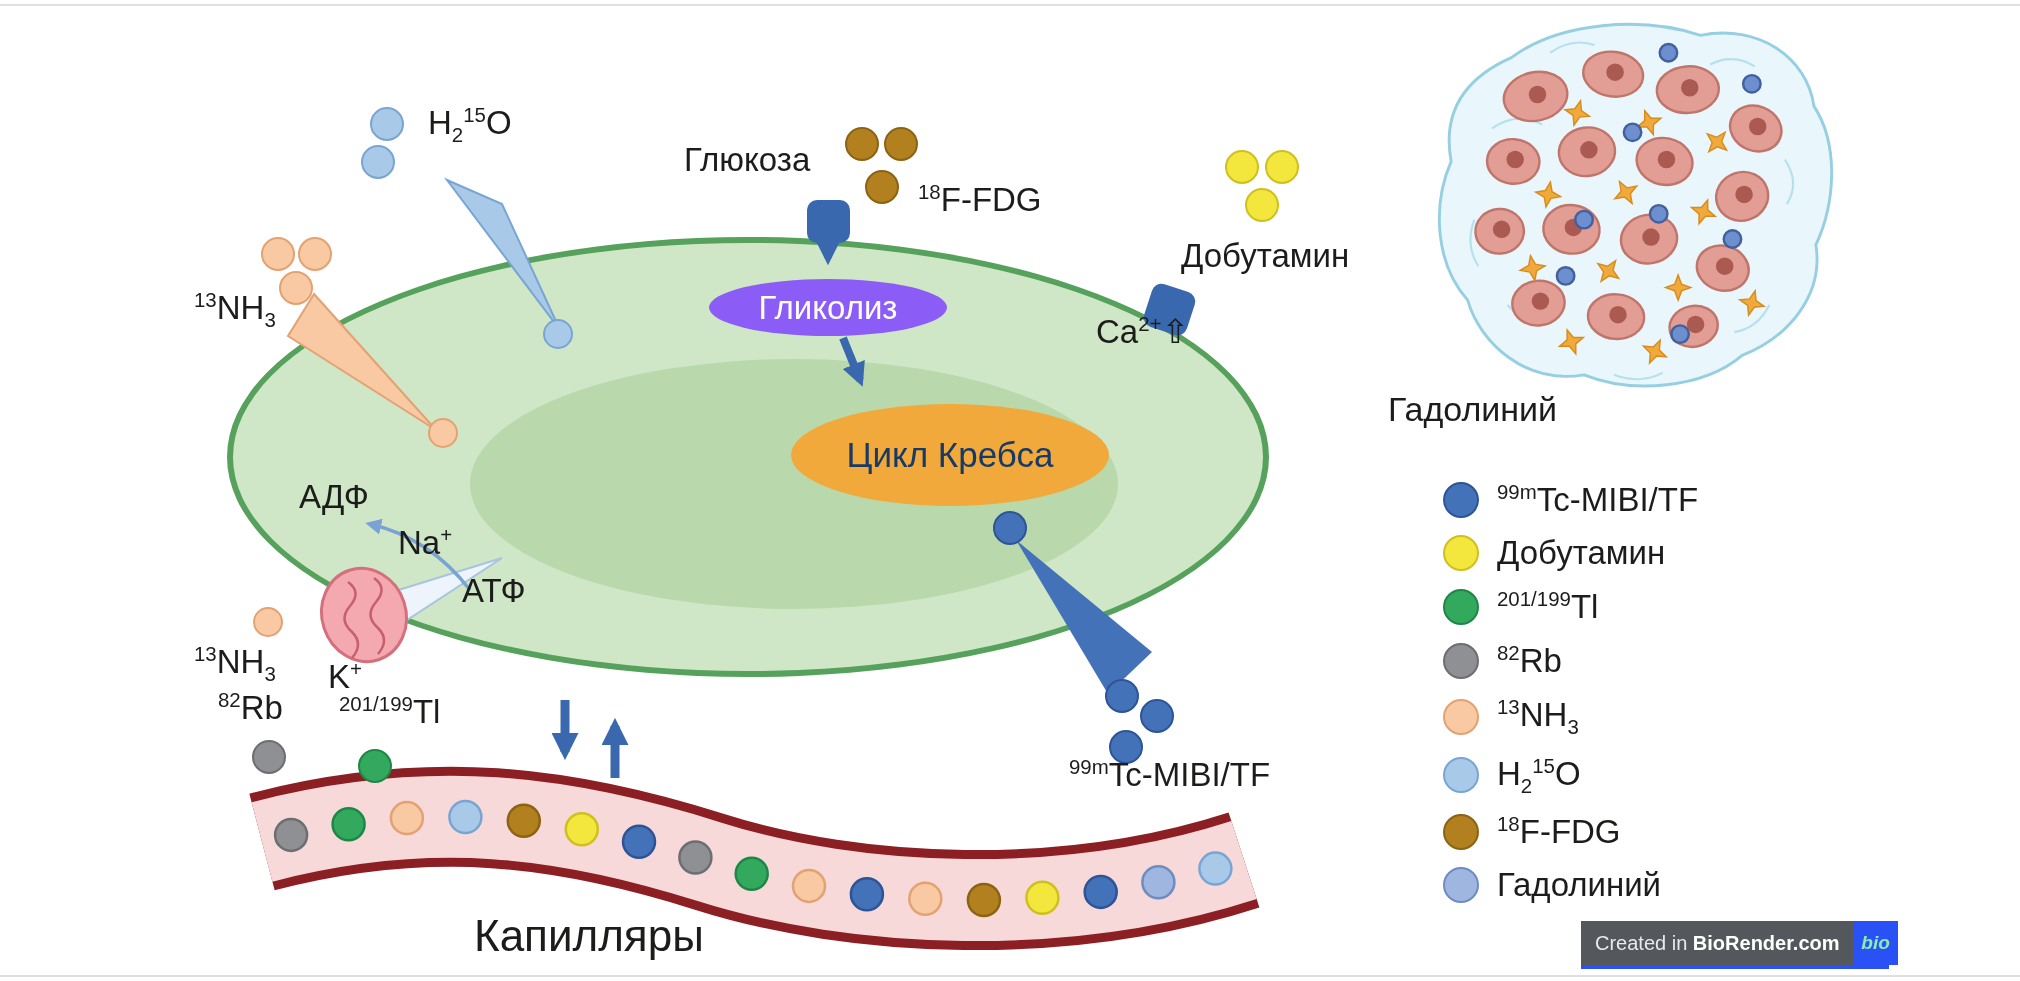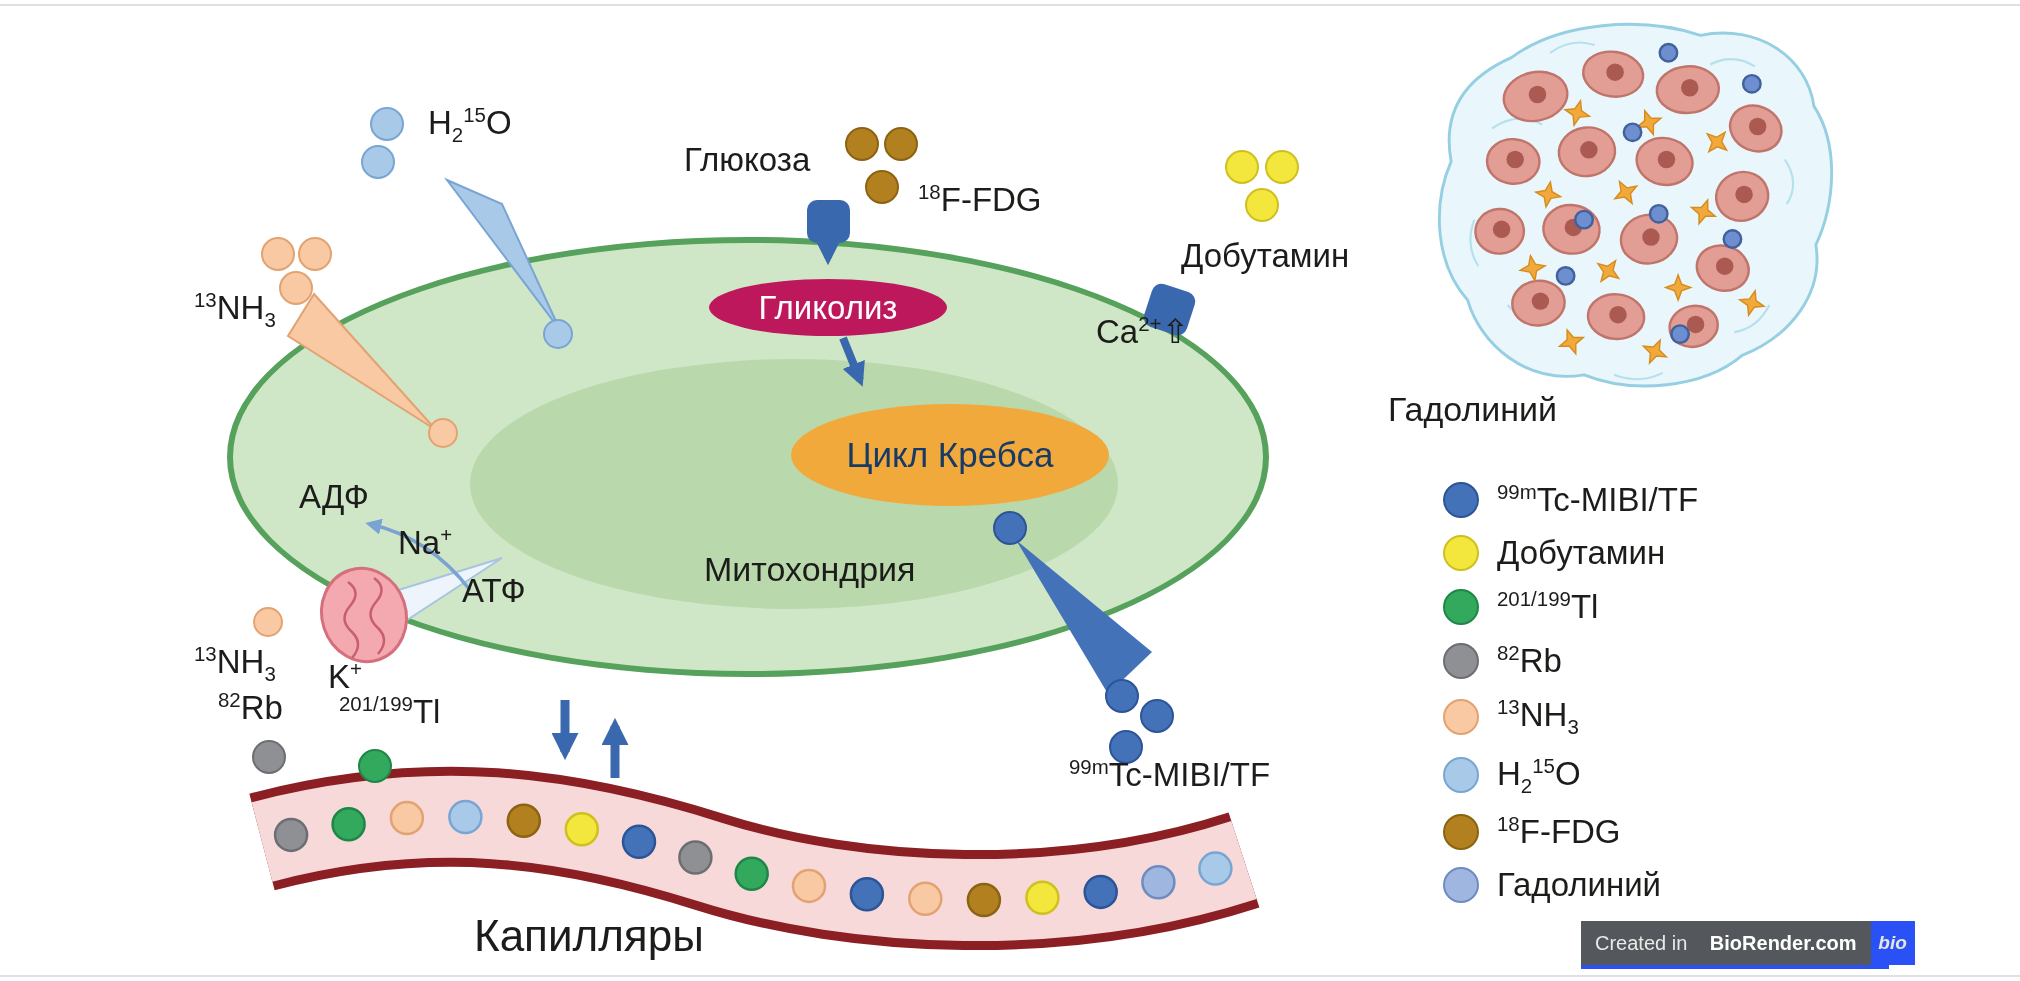--- a/index.html
+++ b/index.html
@@ -38,38 +38,38 @@
   .c-tl{background:#33a95d;border-color:#1e8747;}
   
   .transporter{position:absolute;background:#3a68ae;border-radius:10px;z-index:5;}
   
   .legend{position:absolute;left:1443px;top:480px;display:flex;flex-direction:column;gap:15px;z-index:5;}
   .legend-row{display:flex;align-items:center;gap:18px;}
   .legend-dot{width:36px;height:36px;border-radius:50%;border:2.5px solid;box-sizing:border-box;flex:none;}
   .legend-label{font-size:33px;color:#1c1c1a;white-space:nowrap;}
   
   .badge{position:absolute;left:1581px;top:921px;height:44px;display:flex;align-items:stretch;z-index:5;}
-  .badge-text{background:#54585d;color:#e9e9e9;display:flex;align-items:center;padding:0 14px;font-size:20px;white-space:pre;gap:17px;}
+  .badge-text{background:#54585d;color:#e9e9e9;display:flex;align-items:center;padding:0 14px;font-size:20px;white-space:pre;}
   .badge-text b{color:#ffffff;}
-  .badge-logo{width:44px;background:#2a51f5;color:#e5e5e5;display:flex;align-items:center;justify-content:center;
+  .badge-logo{width:44px;background:#2a51f5;color:#86efac;display:flex;align-items:center;justify-content:center;
     font-size:19px;font-weight:bold;font-style:italic;}
   .badge-underline{position:absolute;left:1581px;top:965px;width:308px;height:4px;background:#2a51f5;z-index:5;}
 </style>
 </head>
 <body>
 
 <div id="canvas">
 
   <div class="frame-line" style="top:4px"></div>
   <div class="frame-line" style="top:975px"></div>
 
   <div class="cell-body"></div>
   <div class="mito-body"></div>
 
-  <div class="process" style="left:709px;top:279px;width:238px;height:57px;background:#be185d;color:#fff;font-size:33px;">
+  <div class="process" style="left:709px;top:279px;width:238px;height:57px;background:#8b5cf6;color:#fff;font-size:33px;">
     <span>Гликолиз</span>
   </div>
   <div class="process" style="left:791px;top:404px;width:318px;height:102px;background:#f2a93b;color:#173a66;font-size:35px;">
     <span>Цикл Кребса</span>
   </div>
 
   <svg class="layer" width="2020" height="981" viewBox="0 0 2020 981">
     <defs>
       <marker id="arr" viewBox="0 0 10 10" refX="7" refY="5" markerWidth="3" markerHeight="3" orient="auto-start-reverse">
         <path d="M0,0L10,5L0,10z" fill="#3a68ae"></path>
@@ -221,21 +221,20 @@
   <div class="dot sm c-nh3" style="left:253px;top:607px"></div>
   <div class="dot c-rb" style="left:252px;top:740px"></div>
   <div class="dot c-tl" style="left:358px;top:749px"></div>
 
   <div class="lbl" style="left:428px;top:103px">H<sub>2</sub><sup>15</sup>O</div>
   <div class="lbl" style="left:194px;top:288px"><sup>13</sup>NH<sub>3</sub></div>
   <div class="lbl" style="left:684px;top:141px">Глюкоза</div>
   <div class="lbl" style="left:918px;top:180px"><sup>18</sup>F-FDG</div>
   <div class="lbl" style="left:1181px;top:237px">Добутамин</div>
   <div class="lbl" style="left:1096px;top:312px">Ca<sup>2+</sup>⇧</div>
-  <div class="lbl" style="left:704px;top:550px;font-size:34px">Митохондрия</div>
   <div class="lbl" style="left:299px;top:478px">АДФ</div>
   <div class="lbl" style="left:398px;top:523px">Na<sup>+</sup></div>
   <div class="lbl" style="left:462px;top:572px">АТФ</div>
   <div class="lbl" style="left:328px;top:657px">K<sup>+</sup></div>
   <div class="lbl" style="left:339px;top:692px"><sup>201/199</sup>Tl</div>
   <div class="lbl" style="left:194px;top:642px"><sup>13</sup>NH<sub>3</sub></div>
   <div class="lbl" style="left:218px;top:688px"><sup>82</sup>Rb</div>
   <div class="lbl" style="left:1069px;top:755px"><sup>99m</sup>Tc-MIBI/TF</div>
   <div class="lbl" style="left:474px;top:911px;font-size:44px">Капилляры</div>
   <div class="lbl" style="left:1388px;top:390px;font-size:34px">Гадолиний</div>

